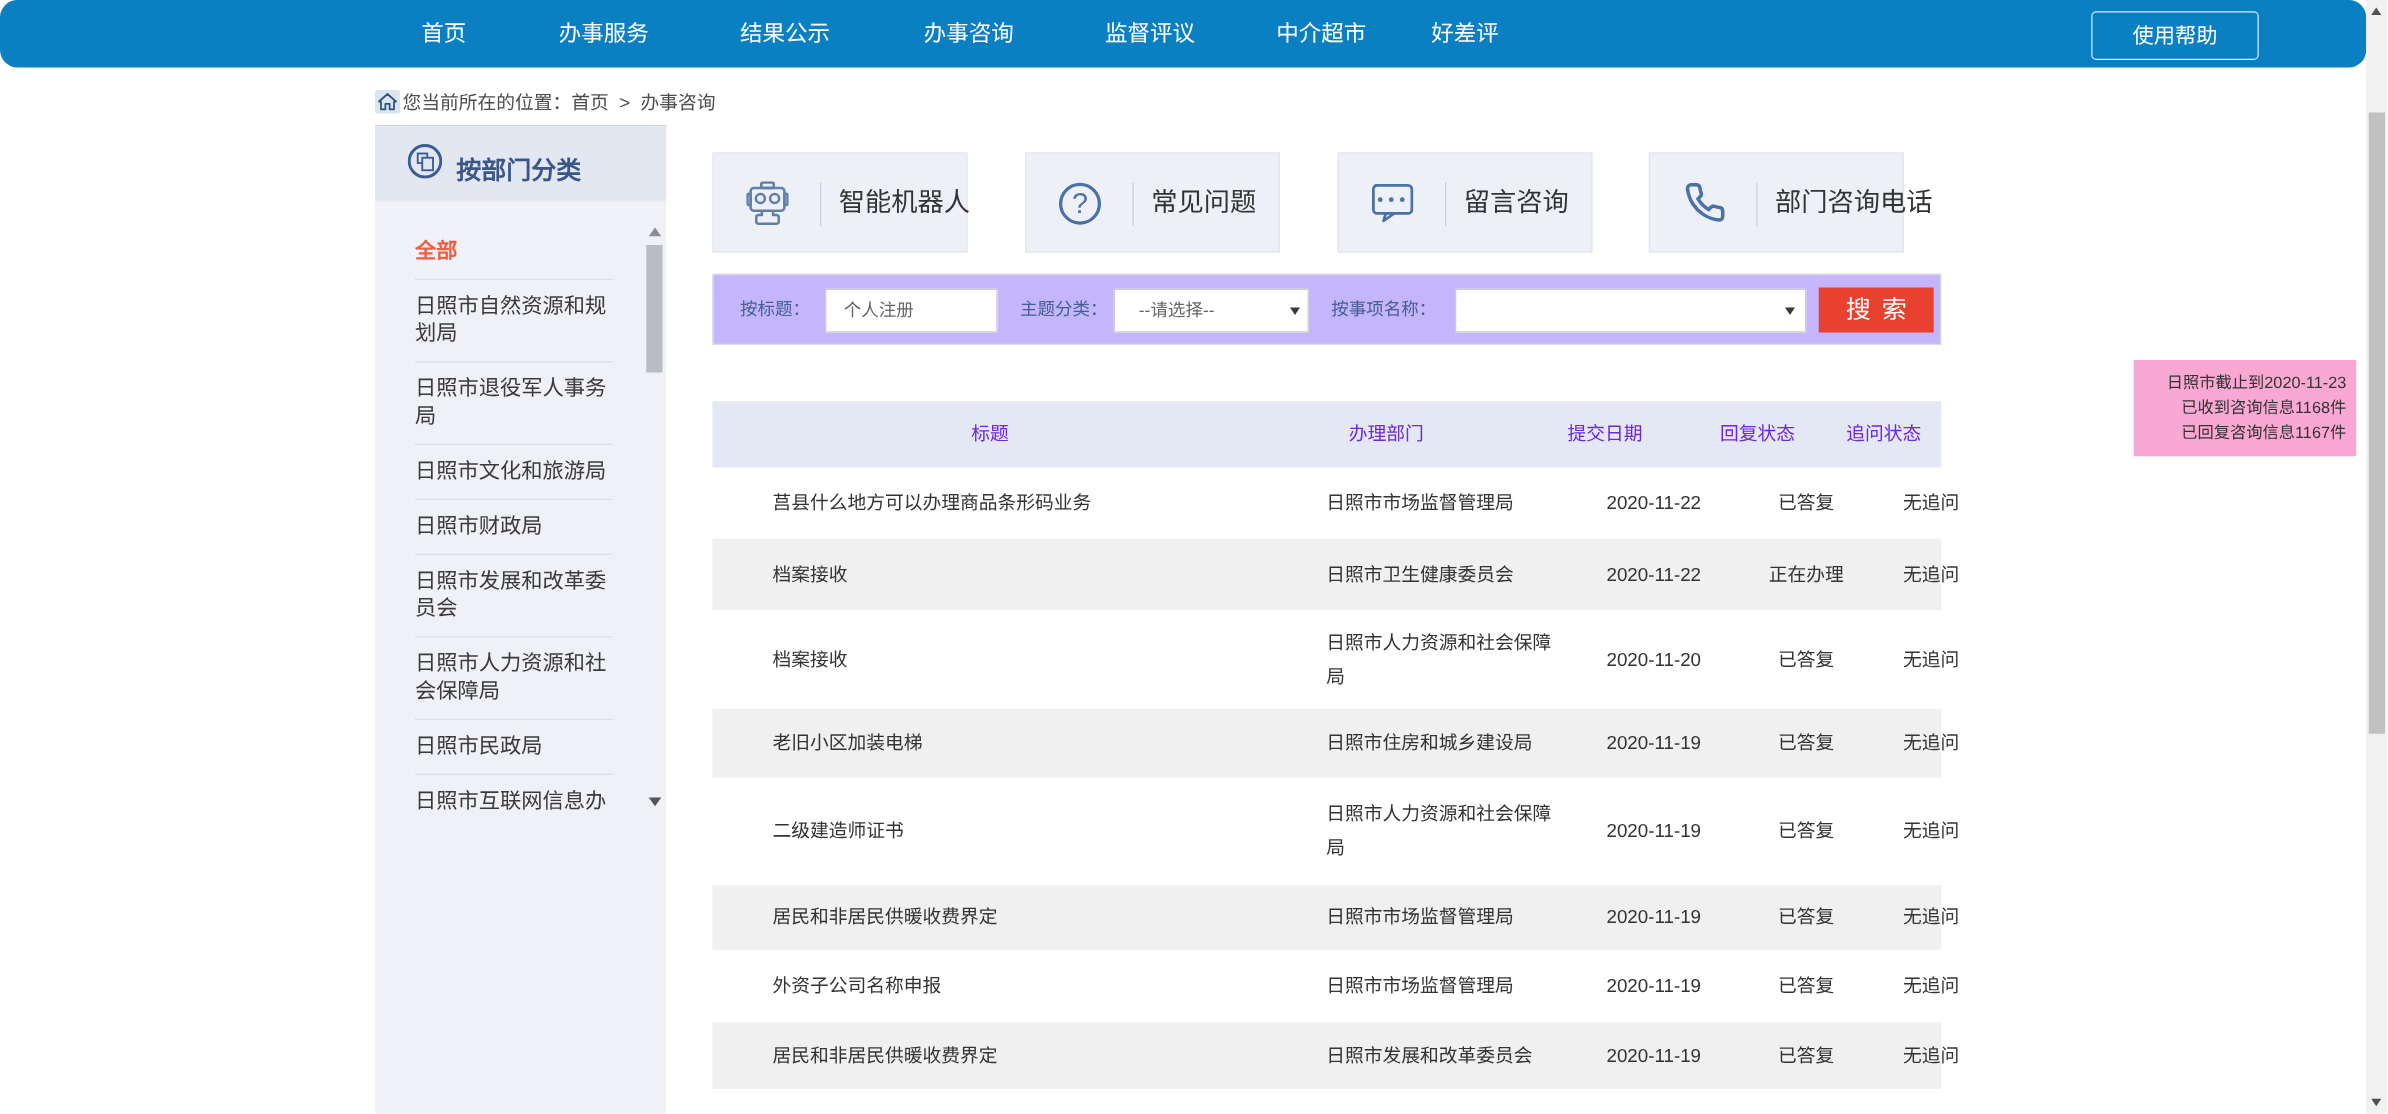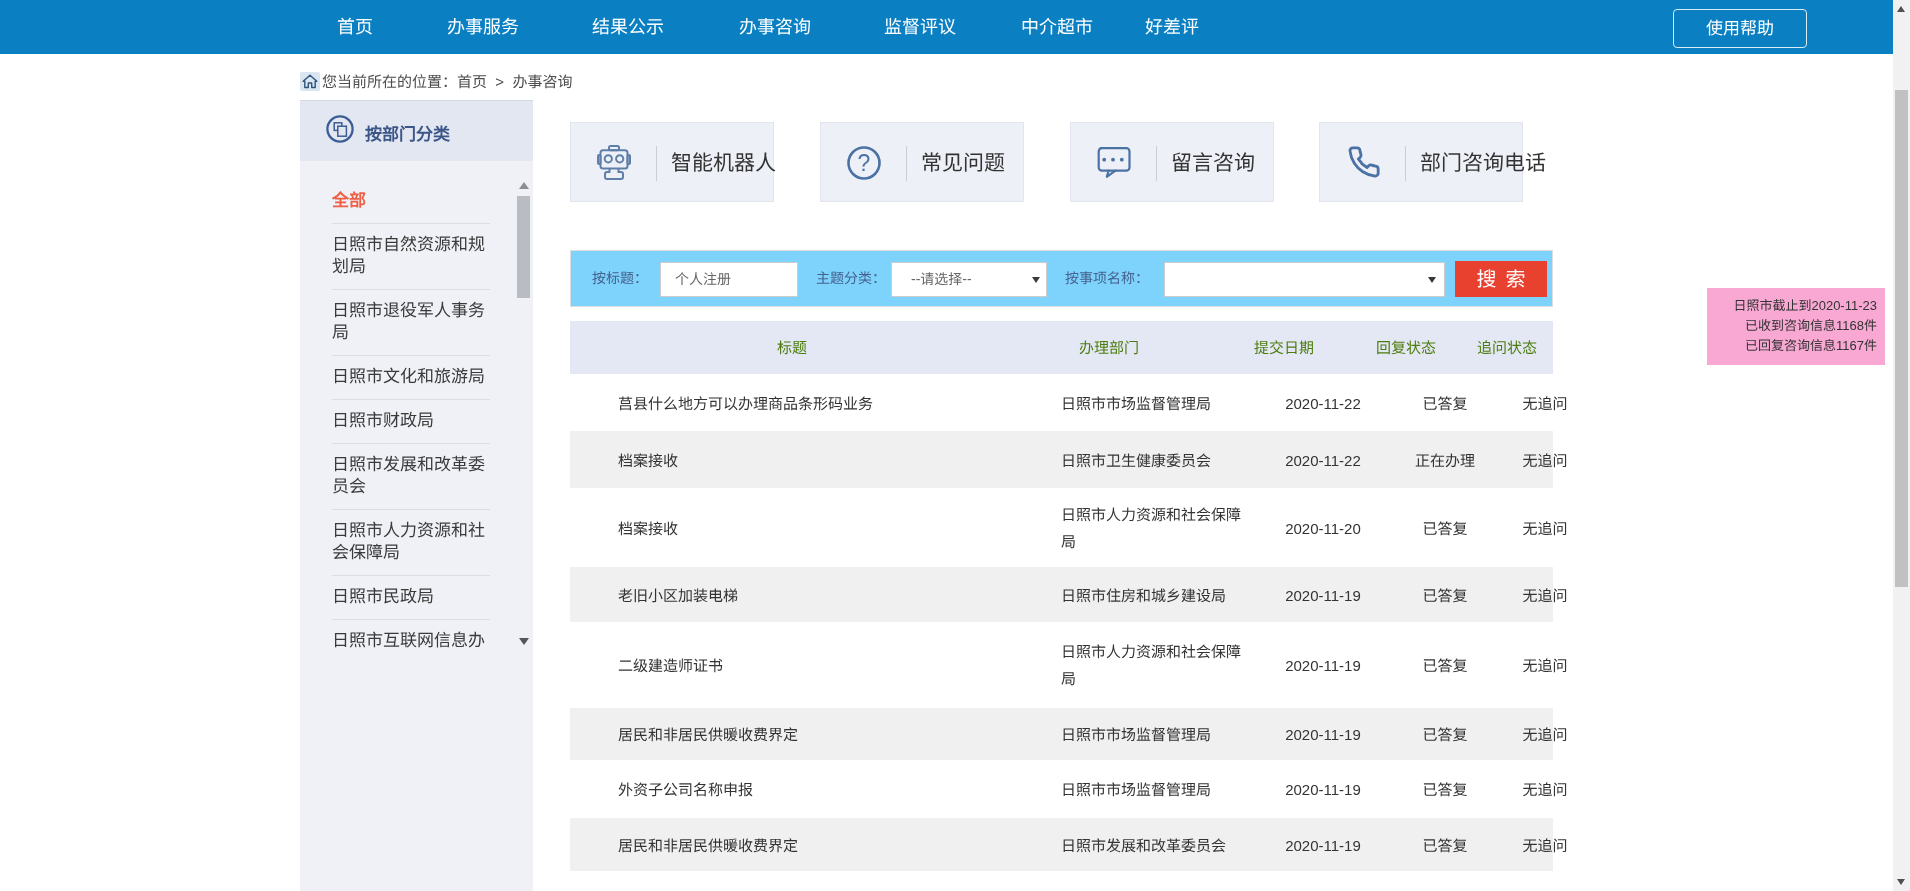--- a/index.html
+++ b/index.html
@@ -1,54 +1,54 @@
 <!DOCTYPE html>
 <html lang="zh-CN"><head>
 <meta charset="utf-8">
 <title>办事咨询</title>
 <style>
 * { margin:0; padding:0; box-sizing:border-box; }
 html,body { width:1910px; height:891px; overflow:hidden; background:#fff;
   font-family:"Liberation Sans", sans-serif; }
 #page { position:relative; width:1910px; height:891px; }
 
-#nav { position:absolute; left:0; top:0; width:1893px; height:54px; background:#0a80c3; }
+#nav { position:absolute; left:0; top:0; width:1893px; height:54px; background:#0a80c3;border-radius:14px; }
 .navitem { position:absolute; top:0; height:54px; line-height:54px; color:#fff; font-size:18px; transform:translateX(-50%); white-space:nowrap; }
 #helpbtn { position:absolute; left:1673px; top:9px; width:134px; height:39px; line-height:37px; text-align:center; color:#fff; font-size:17px; border:1px solid rgba(255,255,255,.85); border-radius:4px; }
 
 #crumb { position:absolute; left:300px; top:70px; height:18px; font-size:15px; color:#4d4d4d; }
 #crumb svg { vertical-align:-4px; margin-right:2px; }
 
 #side { position:absolute; left:300px; top:100px; width:233px; height:791px; background:#eff1f6; }
 #sidehead { position:absolute; left:0; top:0; width:233px; height:61px; background:#e3e7f2; border-top:1px solid #d4d9e6; }
 #sidehead svg { position:absolute; left:26px; top:14px; }
-#sidehead span { position:absolute; left:65px; top:19px; font-size:17px; font-weight:bold; color:#3c5688; }
+#sidehead span { position:absolute; left:65px; top:19px; font-size:20px; font-weight:bold; color:#3c5688; }
 #sidelist { position:absolute; left:32px; top:80px; width:158px; }
 .sitem { padding:10px 0 11px 0; border-bottom:1px solid #dadde4; font-size:17px; line-height:22px; color:#3a3a3a; }
 .sitem.all { color:#ee5f45; font-weight:bold; }
 
 #sthumb { position:absolute; left:217px; top:96px; width:13px; height:102px; background:#b9bcc3; }
 .sarrow { position:absolute; left:219px; width:0; height:0; border-left:5px solid transparent; border-right:5px solid transparent; }
 #sarrow-up { top:82px; border-bottom:7px solid #8a8d94; }
 #sarrow-dn { top:538px; border-top:7px solid #555; }
 
 .bigbtn { position:absolute; top:122px; width:204px; height:80px; background:#eef0f7; border:1px solid #e2e5ee; }
 .bigbtn .sep { position:absolute; left:85px; top:23px; width:1px; height:35px; background:#c9cdd9; }
 .bigbtn .lbl { position:absolute; left:100px; top:0; height:80px; line-height:80px; font-size:21px; color:#333; white-space:nowrap; }
 .bigbtn svg { position:absolute; }
 
-#search { position:absolute; left:570px; top:219px; width:983px; height:57px; border:1px solid #ddd; background:#7dd3fc;margin-top:31px; }
+#search { position:absolute; left:570px; top:219px; width:983px; height:57px; border:1px solid #ddd; background:#c4b5fd; }
 #search .lab { position:absolute; top:0; height:55px; line-height:55px; font-size:14px; color:#45618e; }
 .fld { position:absolute; top:11px; height:35px; border:1px solid #ccc; background:#fff; }
 .fld .ph { position:absolute; left:14px; top:0; height:33px; line-height:33px; font-size:14px; color:#666; }
 .fld .caret { position:absolute; right:6px; top:14px; width:0; height:0; border-left:4px solid transparent; border-right:4px solid transparent; border-top:6px solid #3a3a3a; }
 #sbtn { position:absolute; left:884px; top:10px; width:92px; height:36px; background:#e8412f; color:#fff; font-size:20px; text-align:center; line-height:36px; letter-spacing:9px; text-indent:9px; }
 
 #thead { position:absolute; left:570px; top:321px; width:983px; height:53px; background:#e4e8f4; }
-.hcell { position:absolute; top:0; height:53px; line-height:53px; font-size:15px; color:#4d7c0f; transform:translateX(-50%); white-space:nowrap; }
+.hcell { position:absolute; top:0; height:53px; line-height:53px; font-size:15px; color:#6d28d9; transform:translateX(-50%); white-space:nowrap; }
 .trow { position:absolute; left:570px; width:983px; }
 .trow.odd { background:#f0f0f0; }
 .tc { position:absolute; font-size:15px; color:#333; line-height:27px;margin-left:38px; }
 .tc.title { left:10px; }
 .tc.dept { left:453px; width:190px; }
 .tc.ctr { transform:translate(-50%,-50%); white-space:nowrap; }
 .vc { top:50%; }
 .tc.title.vc,.tc.dept.vc { transform:translateY(-50%); }
 
 #infobox { position:absolute; left:1707px; top:288px; width:178px; height:77px; background:#f9a8d4; font-size:13px; color:#333; line-height:20px; text-align:right; padding:8px 8px 0 0; }

